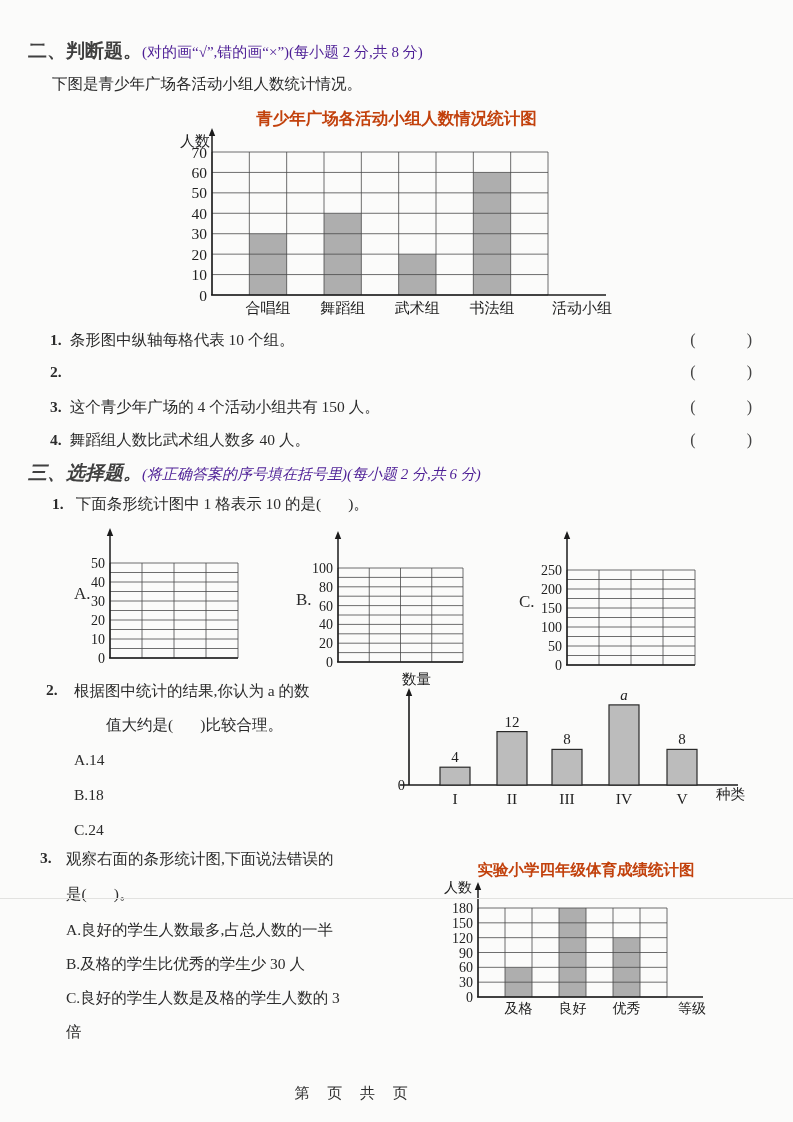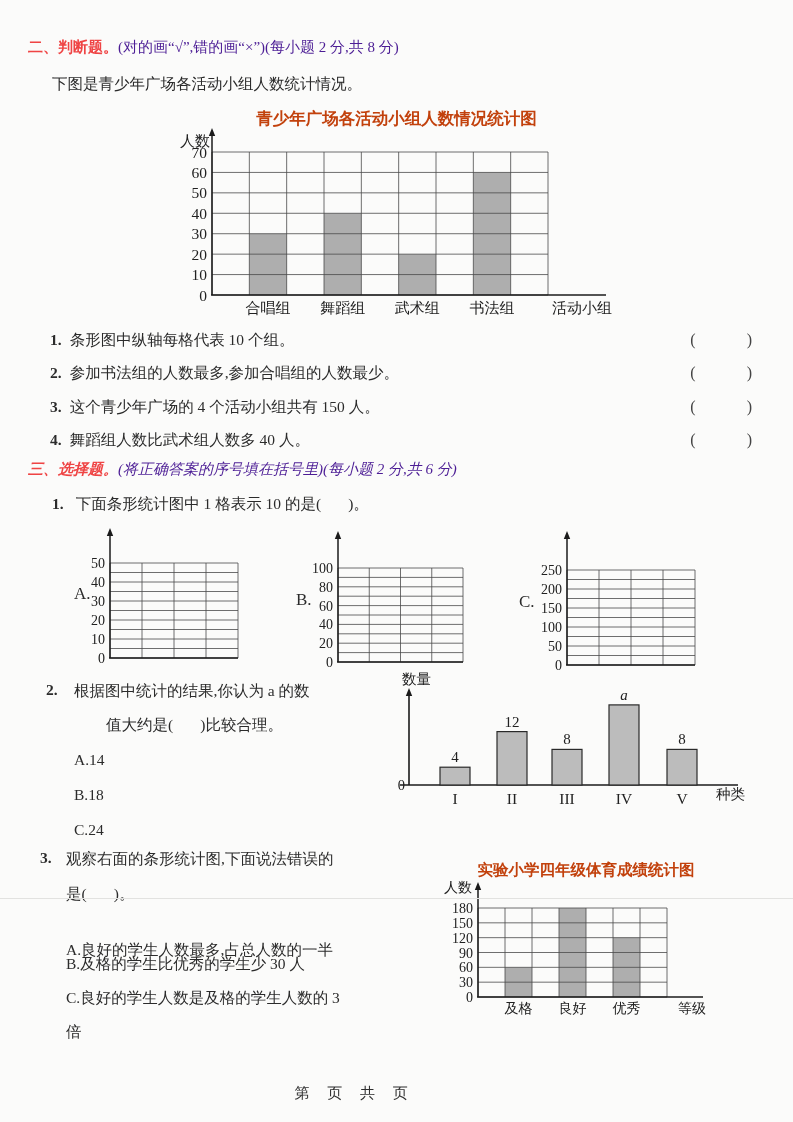--- a/index.html
+++ b/index.html
@@ -1,21 +1,21 @@
 <!DOCTYPE html>
 <html><head>
 <meta charset="utf-8">
 <style>
   html,body{margin:0;padding:0;}
   body{width:793px;height:1122px;position:relative;background:#fbfbfa;
        font-family:"Liberation Serif",serif;color:#2b2b2b;overflow:hidden;}
   .abs{position:absolute;}
   .qtext{font-size:15.5px;white-space:pre;}
   .qnum{font-weight:bold;font-size:15.5px;margin-right:8px;}
-  .sec-head-bold{font-family:"Liberation Sans",sans-serif;font-weight:bold;font-size:15px;color:#ef4444;}
+  .sec-head-bold{font-family:"Liberation Sans",sans-serif;font-weight:bold;font-size:19px;color:#404040;}
   .sec-head-rest{font-size:15px;color:#4c1d95;}
   .chart-title{font-family:"Liberation Sans",sans-serif;font-weight:bold;color:#c2410c;}
   .tf-row{left:50px;width:703px;display:flex;align-items:baseline;}
   .tf-row .spacer{flex:1;}
   .bracket{white-space:pre;font-size:16px;color:#444;letter-spacing:1px;}
   .opt-letter{font-size:17px;color:#2b2b2b;}
   .footer{left:0;width:709px;text-align:center;font-size:15px;letter-spacing:7px;color:#2f2f2f;}
   .fold{left:0;width:793px;height:1px;background:#e2e2e0;}
   svg{display:block;overflow:visible;}
   .ct{font-family:"Liberation Serif",serif;fill:#212121;}
@@ -72,21 +72,20 @@
   </svg>
 
 <div class="abs tf-row" style="top:330px;">
   <span class="qnum">1.</span>
   <span class="qtext">条形图中纵轴每格代表 10 个组。</span>
   <span class="spacer"></span>
     <span class="bracket">(          )</span>
 </div>
 <div class="abs tf-row" style="top:363px;">
   <span class="qnum">2.</span>
-  <span class="qtext">参加书法组的人数最多,参加合唱组的人数最少。</span>
   <span class="spacer"></span>
     <span class="bracket">(          )</span>
 </div>
 <div class="abs tf-row" style="top:397px;">
   <span class="qnum">3.</span>
   <span class="qtext">这个青少年广场的 4 个活动小组共有 150 人。</span>
   <span class="spacer"></span>
     <span class="bracket">(          )</span>
 </div>
 <div class="abs tf-row" style="top:430px;">
@@ -218,21 +217,21 @@
     <text x="292" y="76.4" text-anchor="middle" font-size="15" class="ct" font-style="normal">8</text>
     <text x="292" y="136" text-anchor="middle" font-size="15.5" class="ct">V</text>
     <text x="15" y="122" text-anchor="end" font-size="14.5" class="ct">0</text>
     <text x="12" y="16" font-size="14.5" class="ct">数量</text>
     <text x="326" y="131" font-size="14.5" class="ct">种类</text>
   </svg>
 
 <span class="abs qnum" style="left:40px;top:849px;">3.</span>
 <div class="abs qtext" style="left:66px;top:849px;">观察右面的条形统计图,下面说法错误的</div>
 <div class="abs qtext" style="left:66px;top:884px;">是(       )。</div>
-<div class="abs qtext" style="left:66px;top:920px;margin-top:20px;">A.良好的学生人数最多,占总人数的一半</div>
+<div class="abs qtext" style="left:66px;top:920px;">A.良好的学生人数最多,占总人数的一半</div>
 <div class="abs qtext" style="left:66px;top:954px;">B.及格的学生比优秀的学生少 30 人</div>
 <div class="abs qtext" style="left:66px;top:988px;">C.良好的学生人数是及格的学生人数的 3</div>
 <div class="abs qtext" style="left:66px;top:1022px;">倍</div>
 
 <div class="abs chart-title" style="left:436px;top:860px;width:300px;text-align:center;font-size:15.5px;">实验小学四年级体育成绩统计图</div>
 <svg class="abs" style="left:436px;top:876px;" width="310" height="155">
     <rect x="69" y="91.33333333333334" width="27" height="29.666666666666664" fill="#aeaeae"></rect>
     <rect x="123" y="32" width="27" height="89" fill="#aeaeae"></rect>
     <rect x="177" y="61.66666666666667" width="27" height="59.33333333333333" fill="#aeaeae"></rect>
     <line x1="42" y1="32" x2="231" y2="32" stroke="#4a4a4a" stroke-width="0.8"></line>

